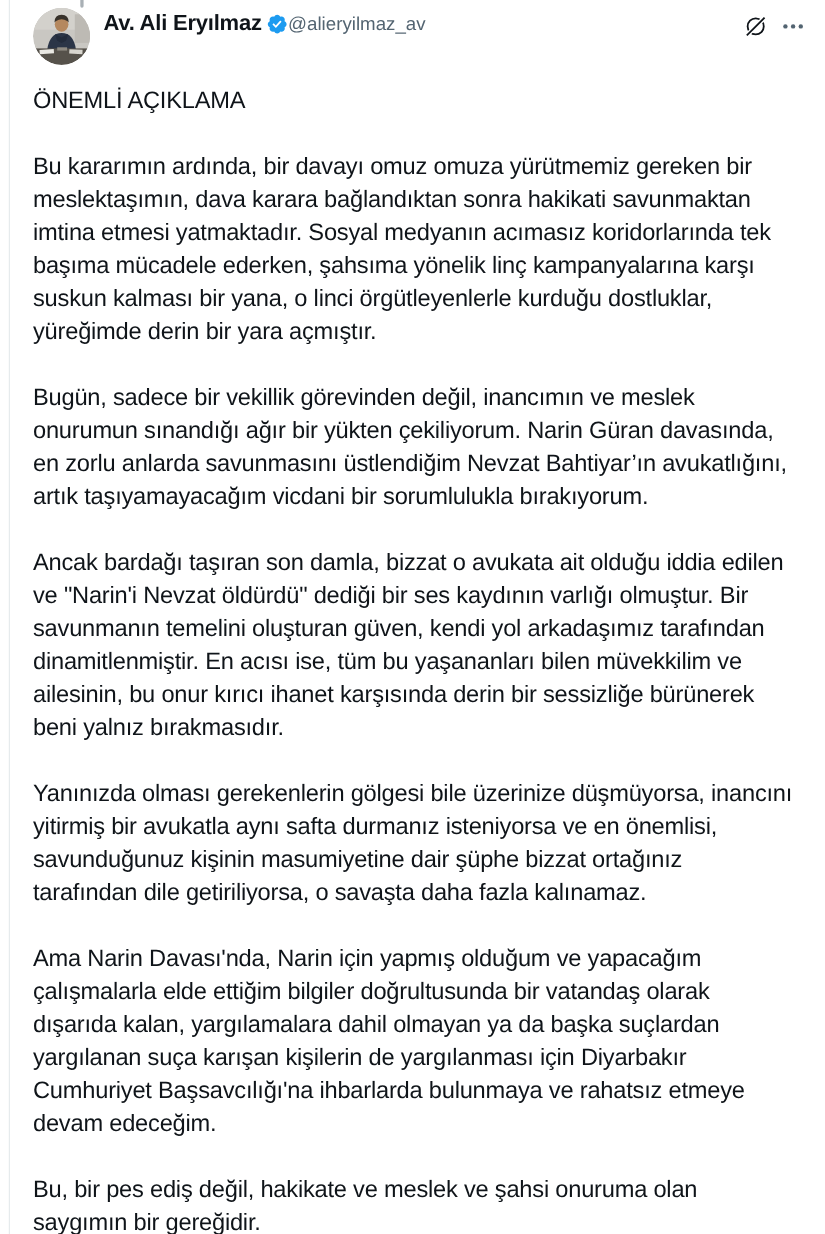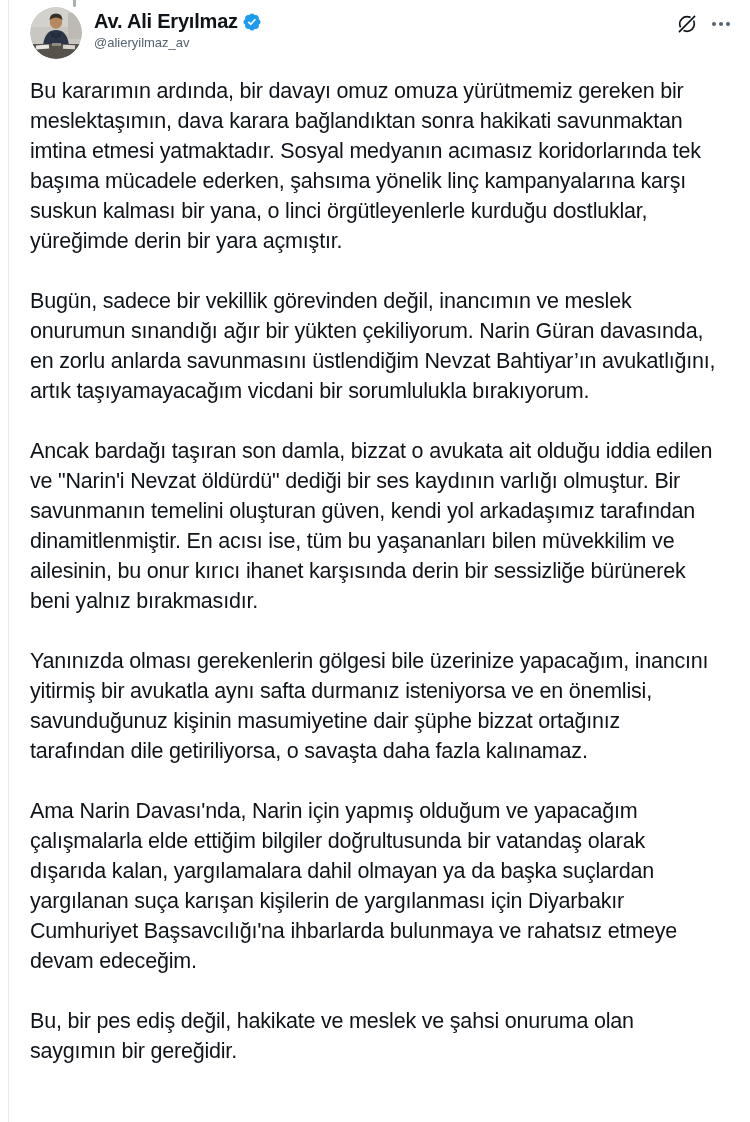--- a/index.html
+++ b/index.html
@@ -38,40 +38,40 @@
     width: 52px; height: 52px;
     border-radius: 50%;
     overflow: hidden;
     flex: 0 0 52px;
     cursor: pointer;
   }
   .avatar svg { display: block; width: 52px; height: 52px; }
   .author-block {
     margin-left: 12px;
     display: flex;
-    flex-direction: column;
+    flex-direction: row;
     padding-top: 3px;
     min-width: 0;
   }
   .name-row {
     display: flex;
     align-items: center;
     gap: 4px;
   }
   .author-name {
     font-size: 20px;
     font-weight: 700;
     letter-spacing: -0.2px;
     color: #0f1419;
     cursor: pointer;
     white-space: nowrap;
   }
   .verified-badge { width: 20px; height: 20px; flex: 0 0 20px; margin-top: 1px; }
   .author-handle {
-    font-size: 13px;
+    font-size: 17px;
     color: #536471;
     margin-top: 2px;
     cursor: pointer;
     white-space: nowrap;
   }
   .header-actions {
     margin-left: auto;
     display: flex;
     align-items: center;
     gap: 14px;
@@ -161,37 +161,38 @@
         <span class="more-ellipsis">
           <i></i>
             <i></i>
             <i></i>
         </span>
       </button>
     </div>
   </header>
 
   <div class="tweet-text">
+    <p>ÖNEMLİ AÇIKLAMA</p>
     <p>Bu kararımın ardında, bir davayı omuz omuza yürütmemiz gereken bir
 meslektaşımın, dava karara bağlandıktan sonra hakikati savunmaktan
 imtina etmesi yatmaktadır. Sosyal medyanın acımasız koridorlarında tek
 başıma mücadele ederken, şahsıma yönelik linç kampanyalarına karşı
 suskun kalması bir yana, o linci örgütleyenlerle kurduğu dostluklar,
 yüreğimde derin bir yara açmıştır.</p>
     <p>Bugün, sadece bir vekillik görevinden değil, inancımın ve meslek
 onurumun sınandığı ağır bir yükten çekiliyorum. Narin Güran davasında,
 en zorlu anlarda savunmasını üstlendiğim Nevzat Bahtiyar’ın avukatlığını,
 artık taşıyamayacağım vicdani bir sorumlulukla bırakıyorum.</p>
     <p>Ancak bardağı taşıran son damla, bizzat o avukata ait olduğu iddia edilen
 ve "Narin'i Nevzat öldürdü" dediği bir ses kaydının varlığı olmuştur. Bir
 savunmanın temelini oluşturan güven, kendi yol arkadaşımız tarafından
 dinamitlenmiştir. En acısı ise, tüm bu yaşananları bilen müvekkilim ve
 ailesinin, bu onur kırıcı ihanet karşısında derin bir sessizliğe bürünerek
 beni yalnız bırakmasıdır.</p>
-    <p>Yanınızda olması gerekenlerin gölgesi bile üzerinize yapacağım, inancını
+    <p>Yanınızda olması gerekenlerin gölgesi bile üzerinize düşmüyorsa, inancını
 yitirmiş bir avukatla aynı safta durmanız isteniyorsa ve en önemlisi,
 savunduğunuz kişinin masumiyetine dair şüphe bizzat ortağınız
 tarafından dile getiriliyorsa, o savaşta daha fazla kalınamaz.</p>
     <p>Ama Narin Davası'nda, Narin için yapmış olduğum ve yapacağım
 çalışmalarla elde ettiğim bilgiler doğrultusunda bir vatandaş olarak
 dışarıda kalan, yargılamalara dahil olmayan ya da başka suçlardan
 yargılanan suça karışan kişilerin de yargılanması için Diyarbakır
 Cumhuriyet Başsavcılığı'na ihbarlarda bulunmaya ve rahatsız etmeye
 devam edeceğim.</p>
     <p>Bu, bir pes ediş değil, hakikate ve meslek ve şahsi onuruma olan

